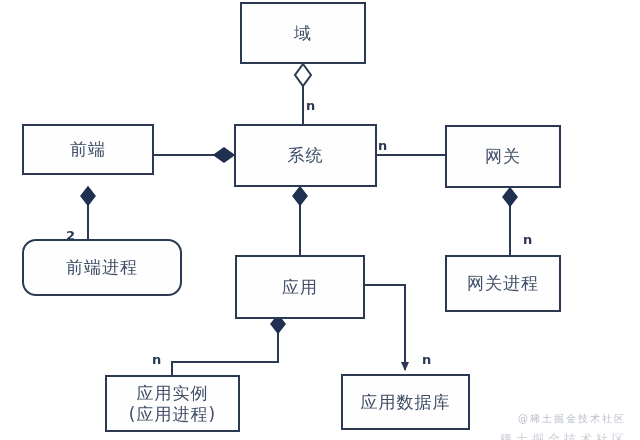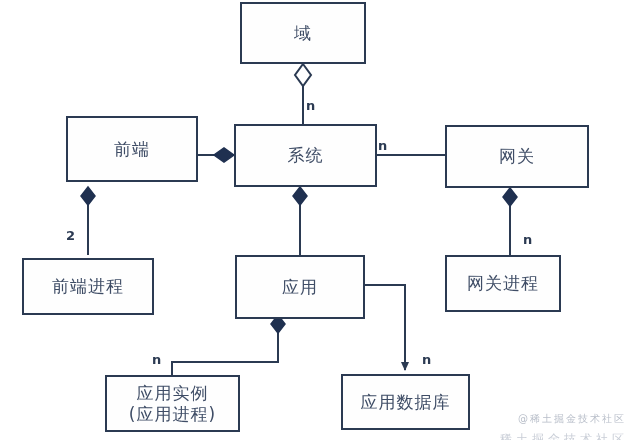--- a/index.html
+++ b/index.html
@@ -120,33 +120,33 @@
      应用数据库 : directed association, orthogonal route --&gt;
     <g>
       <polyline points="365,285 405,285 405,370" fill="none" stroke="#2b3a52" stroke-width="2" marker-end="url(#arrowOpen)"></polyline>
     </g>
   </svg>
 
   <div class="node-box" style="left:240px; top:2px; width:126px; height:62px;">
     <span class="node-label">域</span>
   </div>
 
-  <div class="node-box" style="left:22px; top:116px; width:132px; height:66px;margin-left:44px;">
+  <div class="node-box" style="left:22px; top:124px; width:132px; height:51px;">
     <span class="node-label">前端</span>
   </div>
 
   <div class="node-box" style="left:234px; top:124px; width:143px; height:63px;">
     <span class="node-label">系统</span>
   </div>
 
-  <div class="node-box" style="left:445px; top:125px; width:144px; height:63px;">
+  <div class="node-box" style="left:445px; top:125px; width:116px; height:63px;">
     <span class="node-label">网关</span>
   </div>
 
-  <div class="node-box" style="left:22px; top:258px; width:132px; height:57px;">
+  <div class="node-box" style="left:22px; top:239px; width:160px; height:57px;border-radius:14px;">
     <span class="node-label">前端进程</span>
   </div>
 
   <div class="node-box" style="left:235px; top:255px; width:130px; height:64px;">
     <span class="node-label">应用</span>
   </div>
 
   <div class="node-box" style="left:445px; top:255px; width:116px; height:57px;">
     <span class="node-label">网关进程</span>
   </div>

